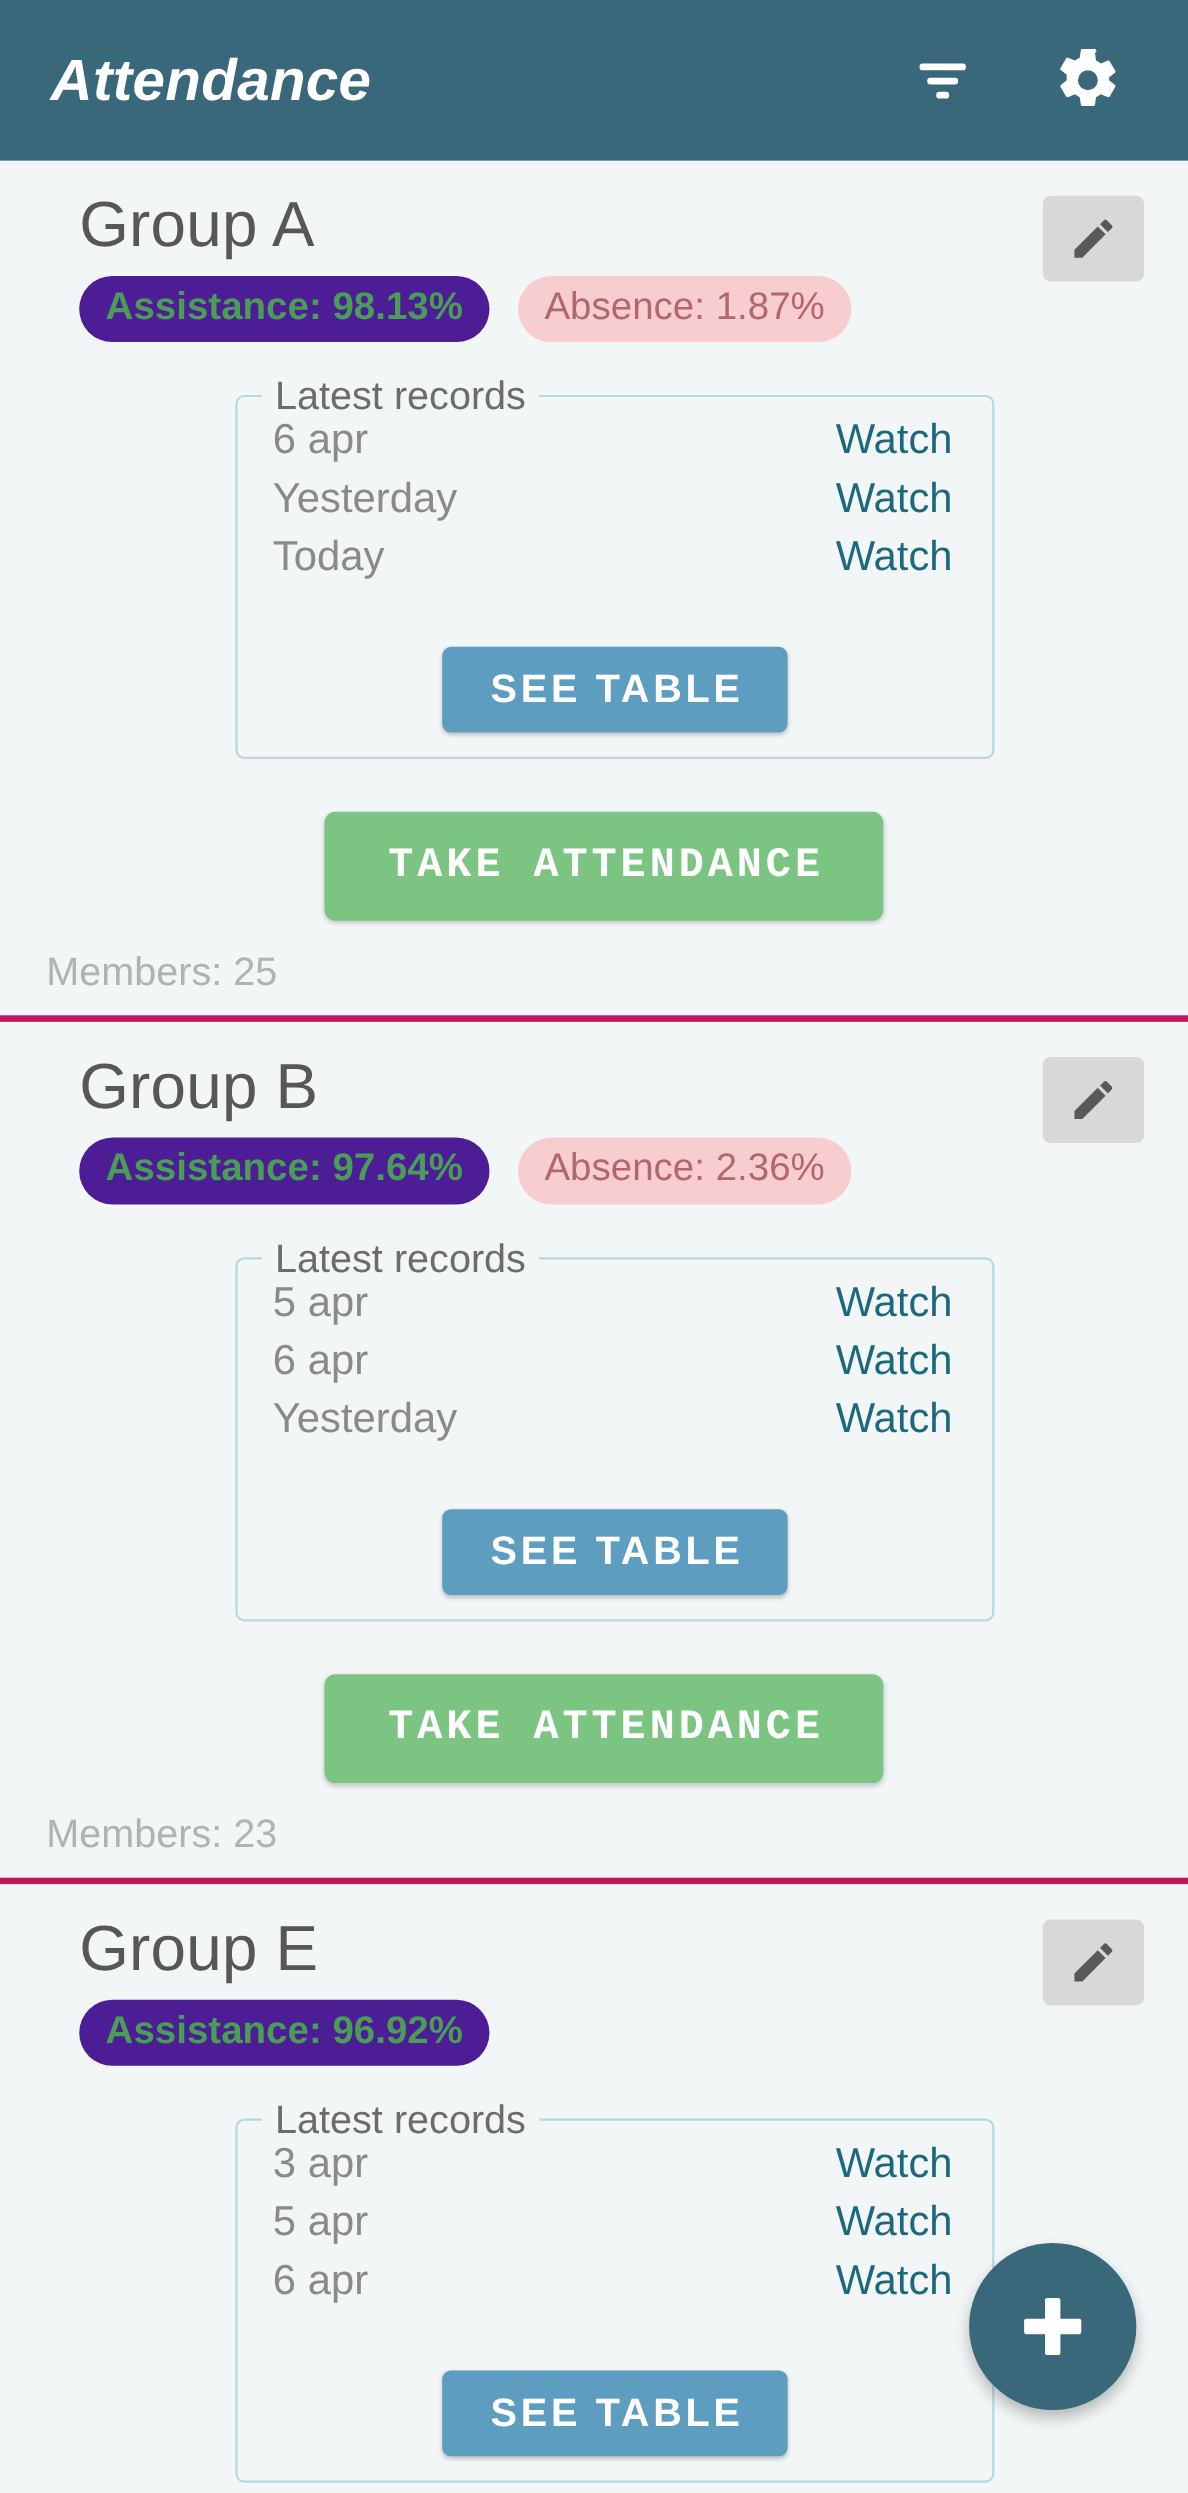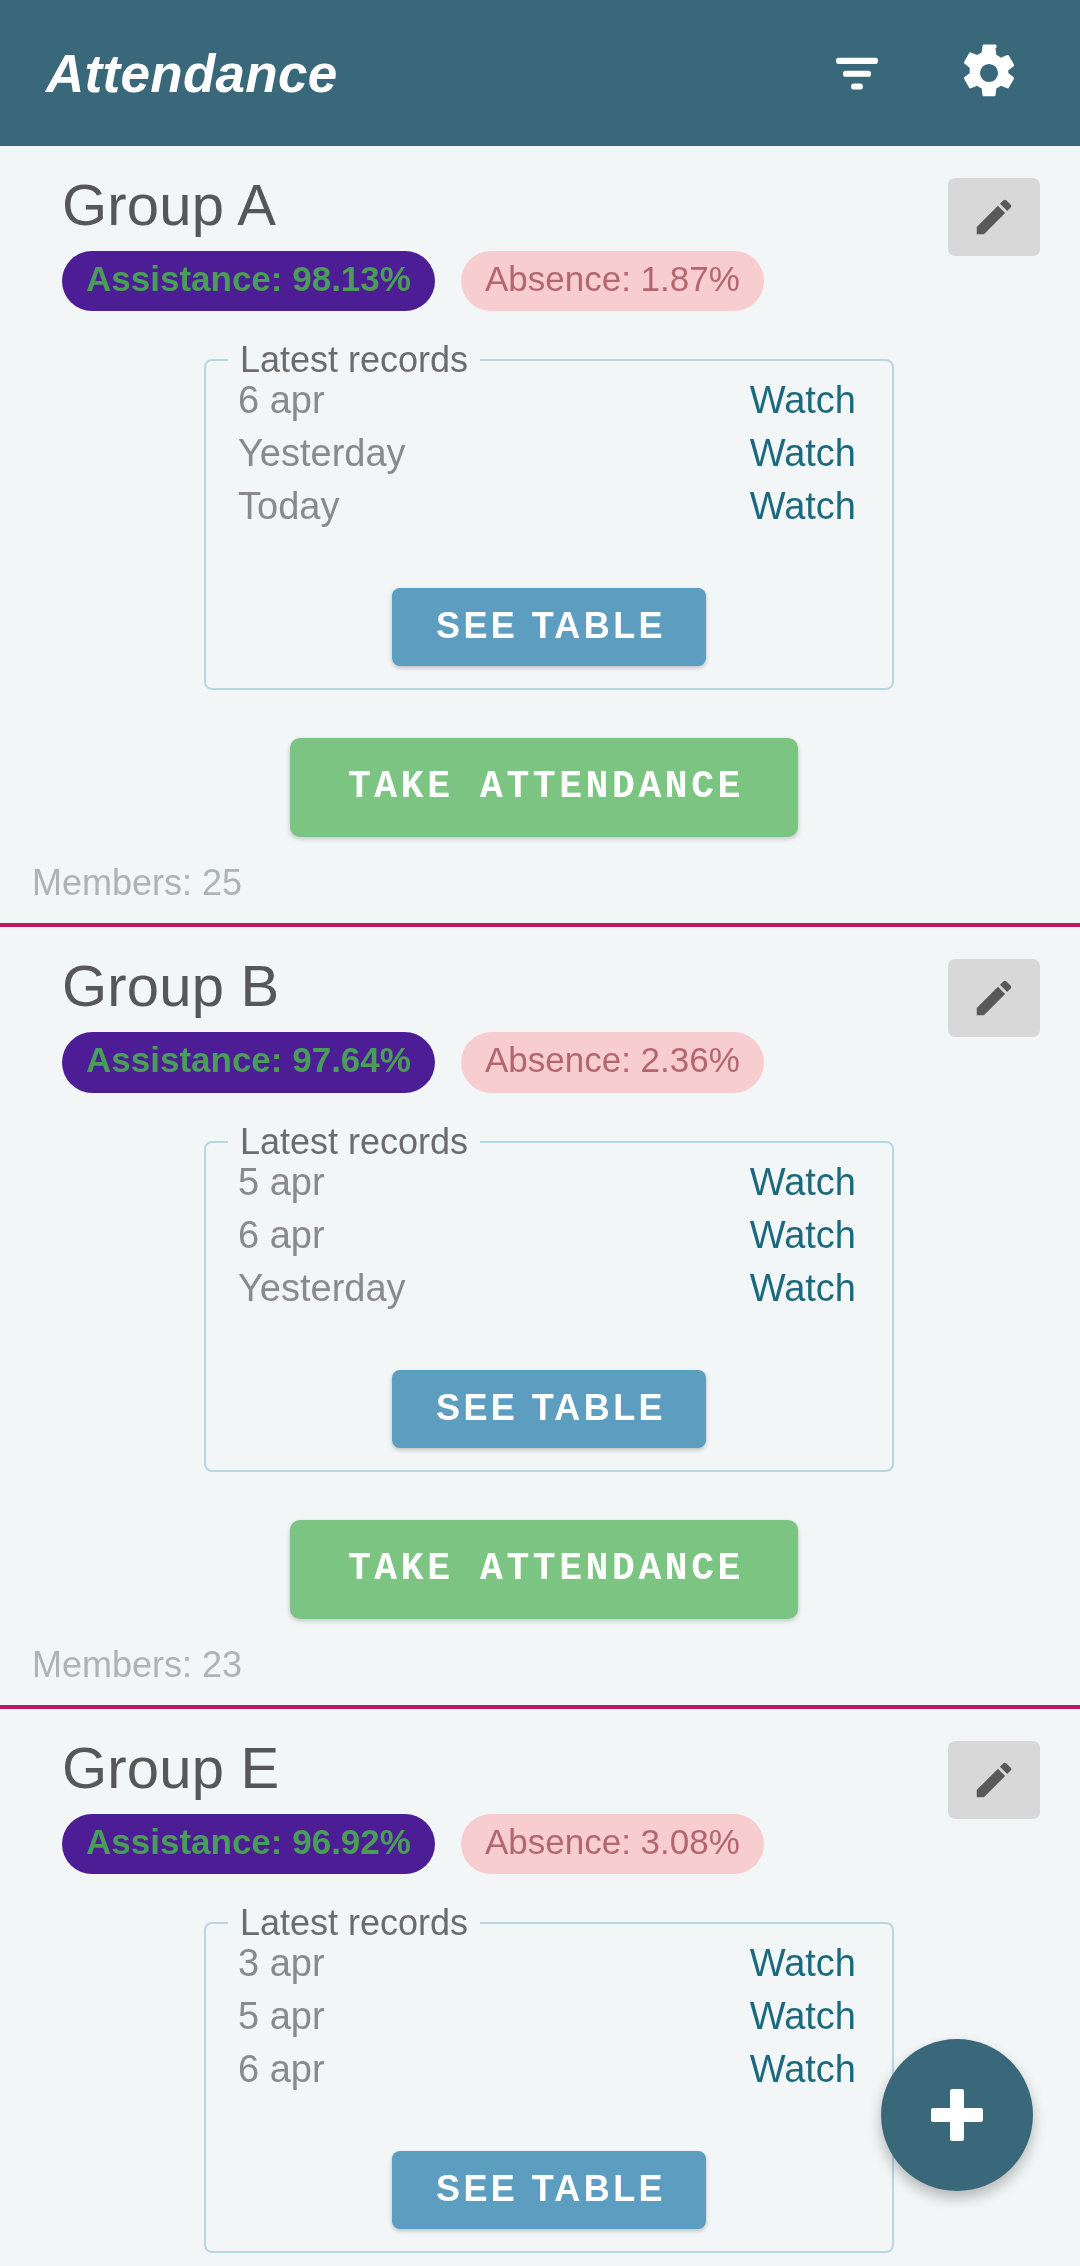--- a/index.html
+++ b/index.html
@@ -65,23 +65,23 @@
     top: 146px;
     left: 0;
     right: 0;
     bottom: 0;
     overflow: hidden;
     background: #f2f6f7;
   }
 
   .group-card {
     position: relative;
-    padding: 26px 0 0 8px;
+    padding: 26px 0 0 18px;
     background: #f2f6f7;
-    border-bottom: 4px solid #be185d;
+    border-bottom: 6px solid #be185d;
   }
 
   .group-head {
     position: relative;
     padding: 0 40px 0 54px;
   }
 
   .group-title {
     font-size: 58px;
     color: #575757;
@@ -338,21 +338,20 @@
       <div class="group-head">
         <div class="group-title">Group E</div>
         <button class="edit-btn">
           <svg width="46" height="46" viewBox="0 0 24 24">
             <path fill="#595959" d="M3 17.25V21h3.75L17.81 9.94l-3.75-3.75L3 17.25zM20.71 7.04a.996.996 0 0 0 0-1.41l-2.34-2.34a.996.996 0 0 0-1.41 0l-1.83 1.83 3.75 3.75 1.83-1.83z"></path>
           </svg>
         </button>
       </div>
       <div class="pills">
         <span class="pill pill-assist">Assistance: 96.92%</span>
-        <span class="pill pill-absent">Absence: 3.08%</span>
       </div>
       <fieldset class="records">
         <legend>Latest records</legend>
         <div class="record-row">
           <span class="record-date">3 apr</span>
           <a class="record-watch">Watch</a>
         </div>
         <div class="record-row">
           <span class="record-date">5 apr</span>
           <a class="record-watch">Watch</a>

